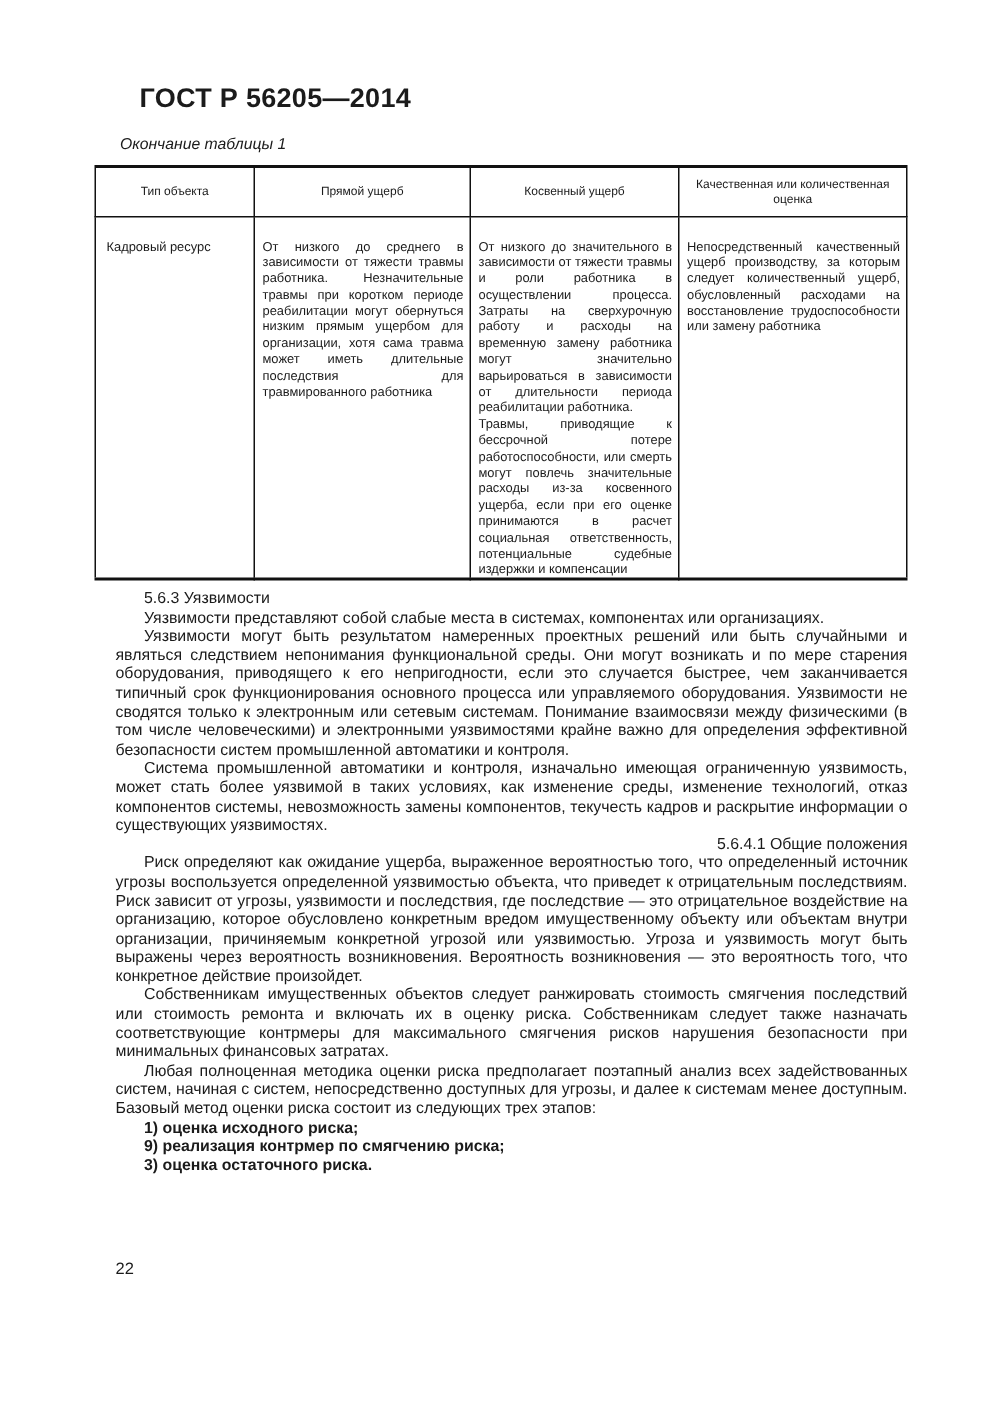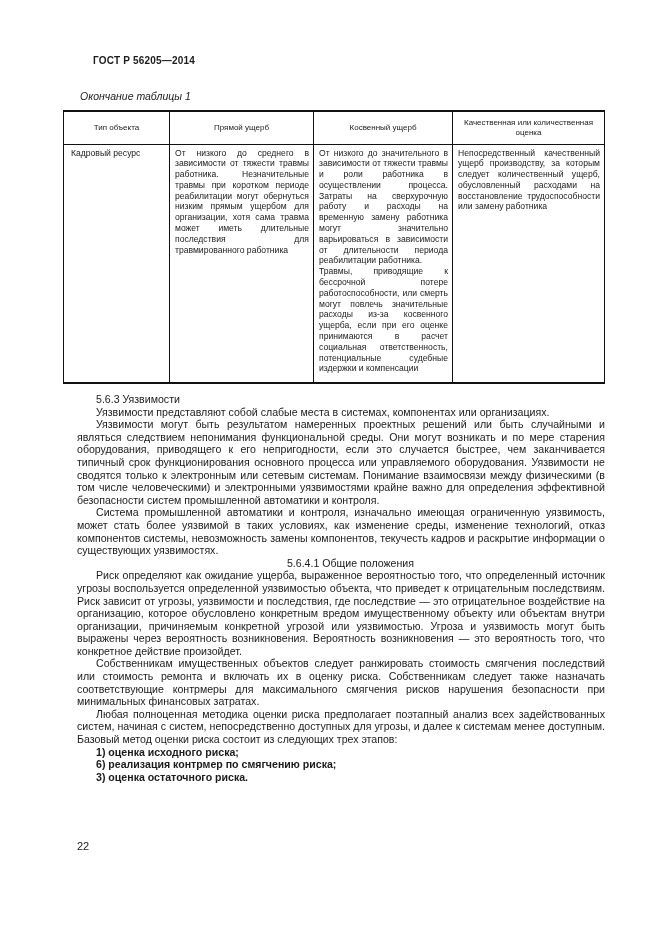--- a/index.html
+++ b/index.html
@@ -10,21 +10,21 @@
     height: 935px;
     background: #ffffff;
     font-family: "Liberation Sans", "DejaVu Sans", sans-serif;
     color: #1b1b1b;
     overflow: hidden;
   }
   .doc-number {
     position: absolute;
     top: 55px;
     left: 78px;
-    font-size: 10px;
+    font-size: 18px;
     font-weight: bold;
     letter-spacing: 0.2px;
     padding-left: 15px;
   }
   .table-caption {
     position: absolute;
     top: 90px;
     left: 80px;
     font-size: 10.5px;
     font-style: italic;
@@ -55,41 +55,41 @@
     vertical-align: middle;
     height: 33px;
     padding: 2px 6px;
   }
   table.damage-table td {
     border: 1px solid #111;
     font-size: 8.6px;
     line-height: 10.8px;
     vertical-align: top;
     height: 239px;
-    padding: 3px 4px 0 5px;
+    padding: 14px 4px 0 5px;
     text-align: justify;
   }
   table.damage-table td.cell-type { text-align: left; padding-left: 7px; }
   .body-text {
     position: absolute;
     top: 393px;
     left: 77px;
     width: 528px;
     font-size: 10.6px;
     line-height: 12.6px;
   }
   .body-text p {
     text-indent: 19px;
     text-align: justify;
   }
   .body-text p.heading {
     font-weight: normal;
     text-align: left;
   }
-  .body-text p.subheading { text-align: center; }
+  .body-text p.subheading { text-align: right; }
   .body-text p.list-item { text-align: left; font-weight: bold; }
   .page-number {
     position: absolute;
     top: 840px;
     left: 77px;
     font-size: 11px;
   }
 </style>
 </head>
 <body>
@@ -131,19 +131,19 @@
   <div class="body-text">
     <p class="heading">5.6.3 Уязвимости</p>
     <p>Уязвимости представляют собой слабые места в системах, компонентах или организациях.</p>
     <p>Уязвимости могут быть результатом намеренных проектных решений или быть случайными и являться следствием непонимания функциональной среды. Они могут возникать и по мере старения оборудования, приводящего к его непригодности, если это случается быстрее, чем заканчивается типичный срок функционирования основного процесса или управляемого оборудования. Уязвимости не сводятся только к электронным или сетевым системам. Понимание взаимосвязи между физическими (в том числе человеческими) и электронными уязвимостями крайне важно для определения эффективной безопасности систем промышленной автоматики и контроля.</p>
     <p>Система промышленной автоматики и контроля, изначально имеющая ограниченную уязвимость, может стать более уязвимой в таких условиях, как изменение среды, изменение технологий, отказ компонентов системы, невозможность замены компонентов, текучесть кадров и раскрытие информации о существующих уязвимостях.</p>
     <p class="subheading">5.6.4.1 Общие положения</p>
     <p>Риск определяют как ожидание ущерба, выраженное вероятностью того, что определенный источник угрозы воспользуется определенной уязвимостью объекта, что приведет к отрицательным последствиям. Риск зависит от угрозы, уязвимости и последствия, где последствие — это отрицательное воздействие на организацию, которое обусловлено конкретным вредом имущественному объекту или объектам внутри организации, причиняемым конкретной угрозой или уязвимостью. Угроза и уязвимость могут быть выражены через вероятность возникновения. Вероятность возникновения — это вероятность того, что конкретное действие произойдет.</p>
     <p>Собственникам имущественных объектов следует ранжировать стоимость смягчения последствий или стоимость ремонта и включать их в оценку риска. Собственникам следует также назначать соответствующие контрмеры для максимального смягчения рисков нарушения безопасности при минимальных финансовых затратах.</p>
     <p>Любая полноценная методика оценки риска предполагает поэтапный анализ всех задействованных систем, начиная с систем, непосредственно доступных для угрозы, и далее к системам менее доступным. Базовый метод оценки риска состоит из следующих трех этапов:</p>
     <p class="list-item">1) оценка исходного риска;</p>
-    <p class="list-item">6) реализация контрмер по смягчению риска;</p>
+    <p class="list-item">9) реализация контрмер по смягчению риска;</p>
     <p class="list-item">3) оценка остаточного риска.</p>
   </div>
 
   <div class="page-number">22</div>
 
 </div>
 
 </body></html>

